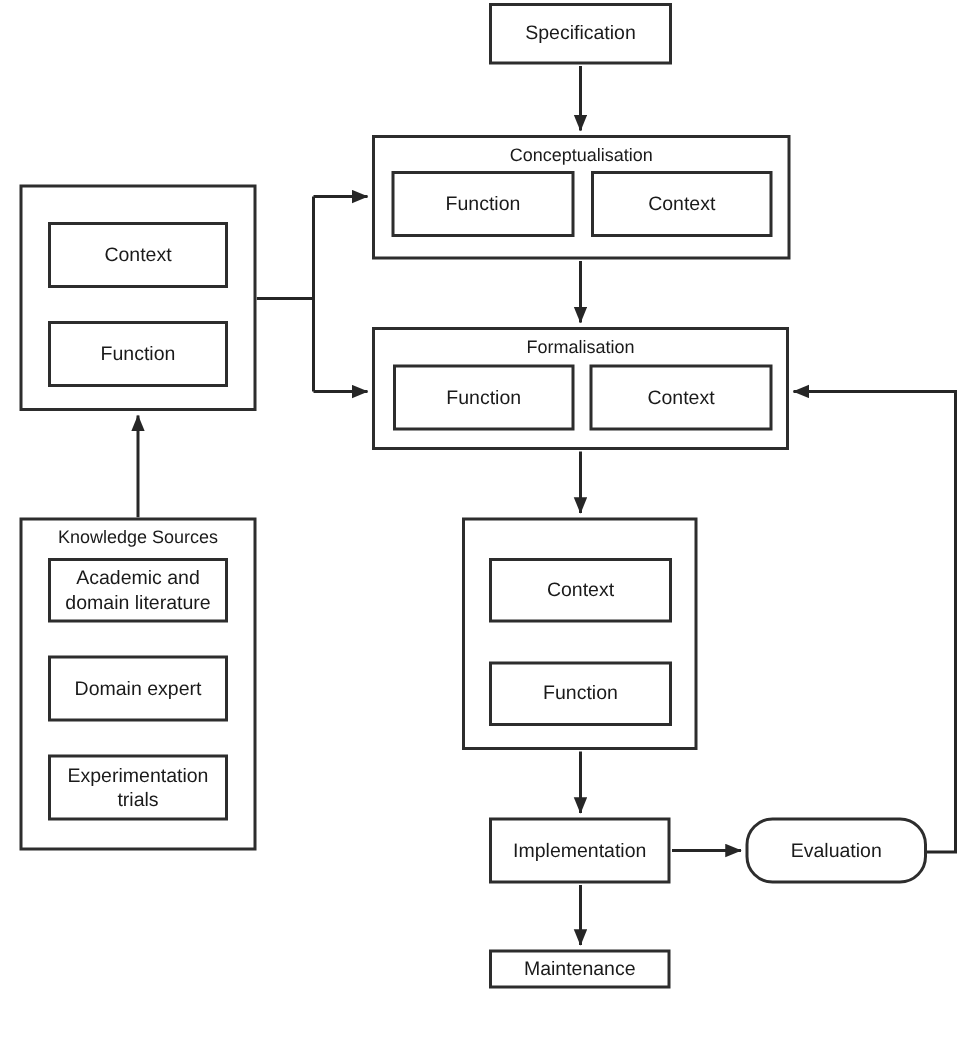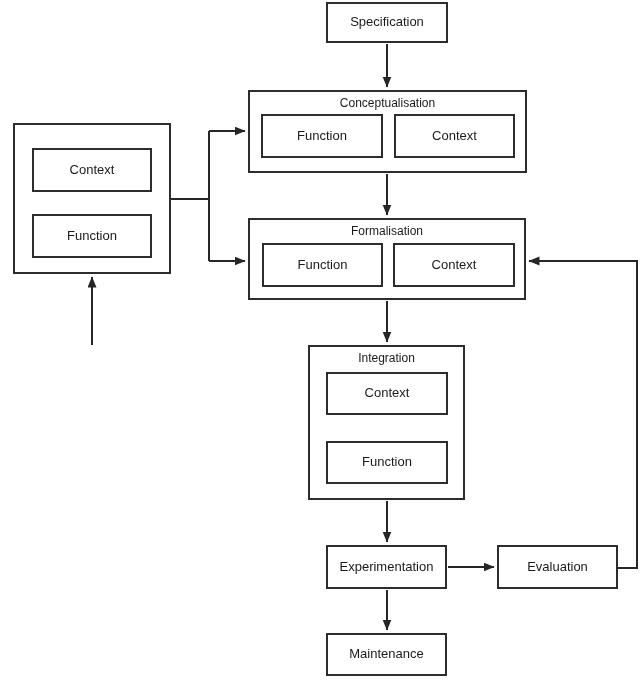--- a/index.html
+++ b/index.html
@@ -122,35 +122,46 @@
     <div class="title">Formalisation</div>
     <div class="box" style="left:12px; top:23px; width:121px; height:44px;">
       <span>Function</span>
     </div>
     <div class="box" style="left:143px; top:23px; width:122px; height:44px;">
       <span>Context</span>
     </div>
   </div>
 
   <div class="container" style="left:308px; top:345px; width:157px; height:155px;">
-    <div class="title">Integration</div>
     <div class="box" style="left:16px; top:25px; width:122px; height:43px;">
       <span>Context</span>
     </div>
     <div class="box" style="left:16px; top:94px; width:122px; height:43px;">
       <span>Function</span>
     </div>
   </div>
 
+  <div class="container" style="left:13px; top:345px; width:158px; height:222px;">
+    <div class="title">Knowledge Sources</div>
+    <div class="box" style="left:17px; top:25px; width:120px; height:43px;">
+      <span>Academic and domain literature</span>
+    </div>
+    <div class="box" style="left:17px; top:90px; width:120px; height:44px;">
+      <span>Domain expert</span>
+    </div>
+    <div class="box" style="left:17px; top:156px; width:120px; height:44px;">
+      <span>Experimentation trials</span>
+    </div>
+  </div>
 
   <div class="box" style="left:326px; top:545px; width:121px; height:44px;">
-    <span>Experimentation</span>
+    <span>Implementation</span>
   </div>
 
-  <div class="box" style="left:497px; top:545px; width:121px; height:44px;">
+  <div class="box" style="left:497px; top:545px; width:121px; height:44px;border-radius:18px;">
     <span>Evaluation</span>
   </div>
 
-  <div class="box" style="left:326px; top:633px; width:121px; height:43px;">
+  <div class="box" style="left:326px; top:633px; width:121px; height:26px;">
     <span>Maintenance</span>
   </div>
 
 </div>
 
 </body></html>

